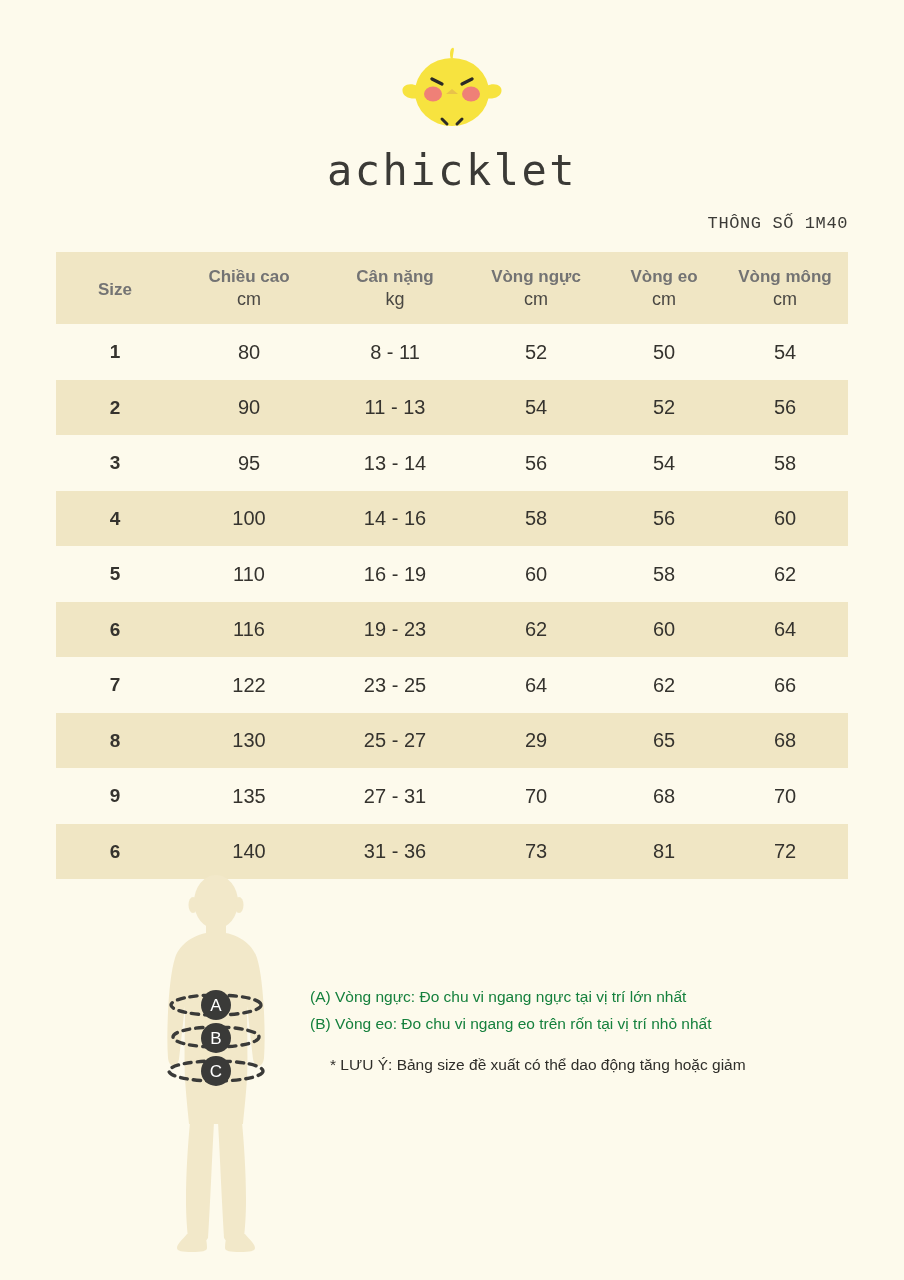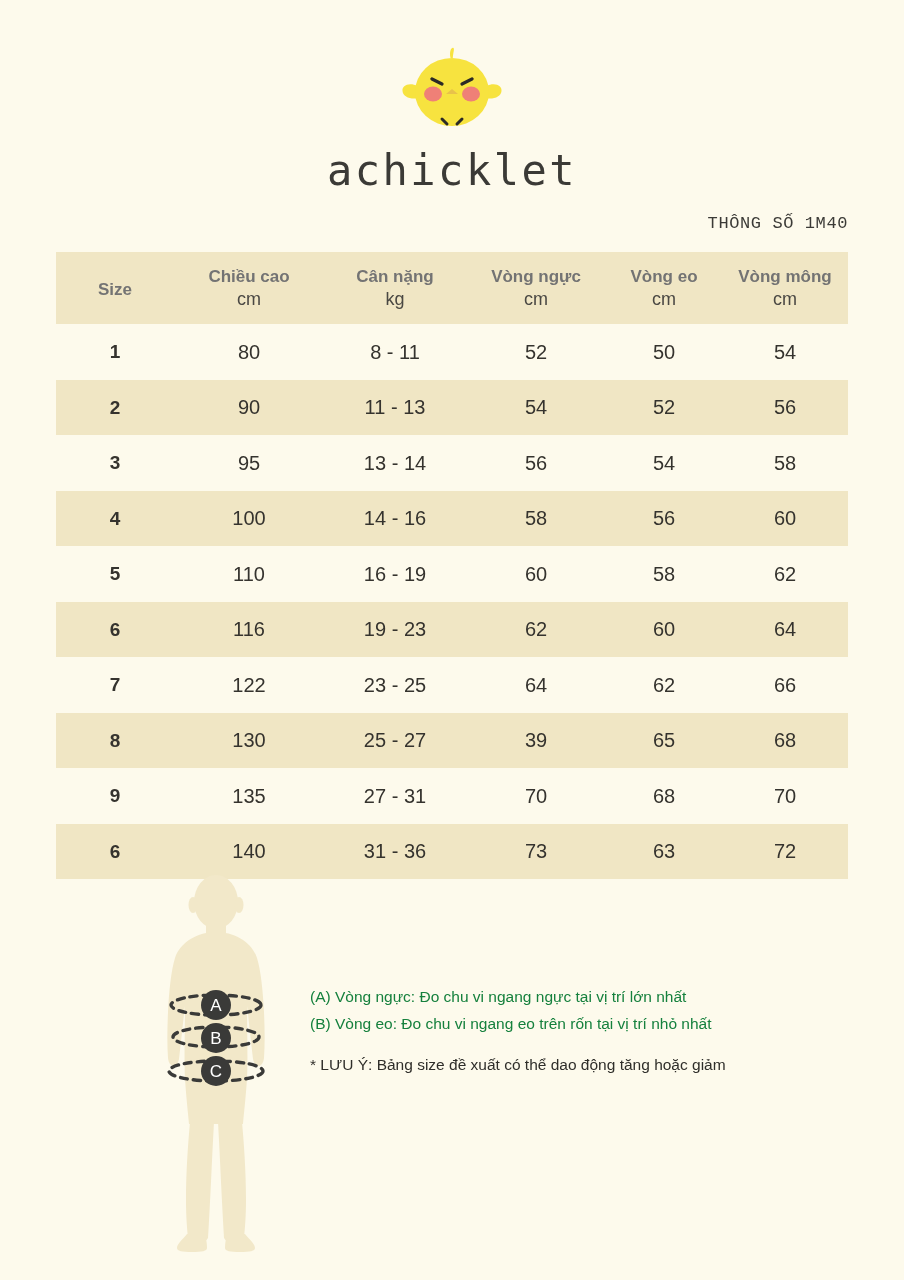--- a/index.html
+++ b/index.html
@@ -126,21 +126,21 @@
     line-height: 27px;
     color: #15803d;
     white-space: nowrap;
   }
   .legend-note {
     margin-top: 16px;
     font-size: 15.5px;
     line-height: 23px;
     color: #2f2e2a;
   }
-  .legend-note div { white-space: nowrap; }
+  .legend-note div { white-space: nowrap; margin-left: 20px; }
 </style>
 </head>
 <body>
 
 <div class="brand">
   <div class="chick-wrap">
     <svg width="120" height="86" viewBox="0 0 120 86">
 
       <path d="M58.5 12 C57 5 59.5 1 61.5 2 C62.6 2.6 61.3 6.5 60.8 12 Z" fill="#f7e33f"></path>
 
@@ -258,38 +258,38 @@
         <td>122</td>
         <td>23 - 25</td>
         <td>64</td>
         <td>62</td>
         <td>66</td>
       </tr>
       <tr class="alt">
         <td class="col-size">8</td>
         <td>130</td>
         <td>25 - 27</td>
-        <td>39</td>
+        <td>29</td>
         <td>65</td>
         <td>68</td>
       </tr>
       <tr class="plain">
         <td class="col-size">9</td>
         <td>135</td>
         <td>27 - 31</td>
         <td>70</td>
         <td>68</td>
         <td>70</td>
       </tr>
       <tr class="alt">
         <td class="col-size">6</td>
         <td>140</td>
         <td>31 - 36</td>
         <td>73</td>
-        <td>63</td>
+        <td>81</td>
         <td>72</td>
       </tr>
     </tbody>
 </table>
 
 <div class="figure-wrap">
   <svg width="136" height="382" viewBox="0 0 136 382">
     <g fill="#f2e8c9">
 
       <ellipse cx="68" cy="30" rx="22" ry="27"></ellipse>

